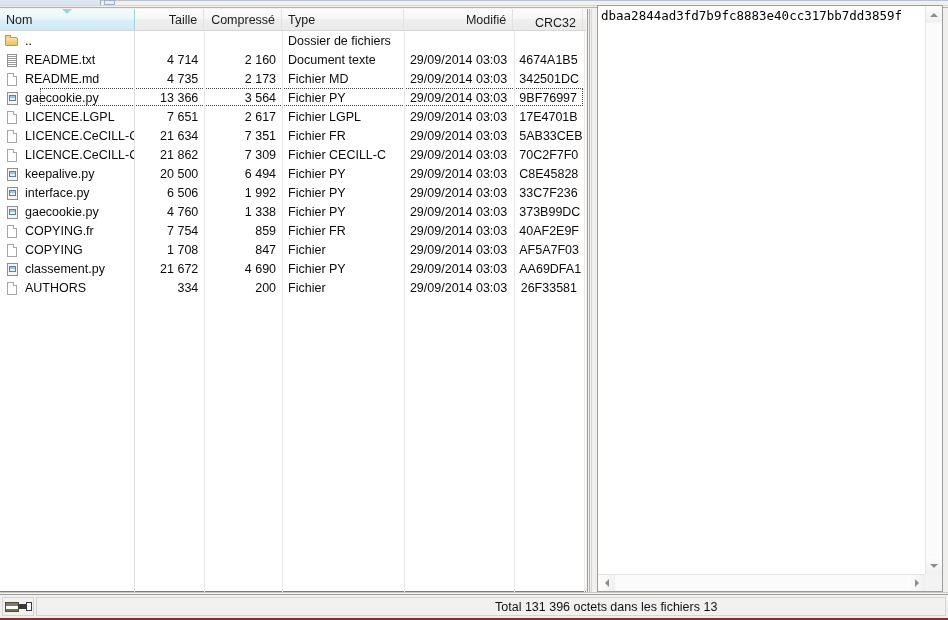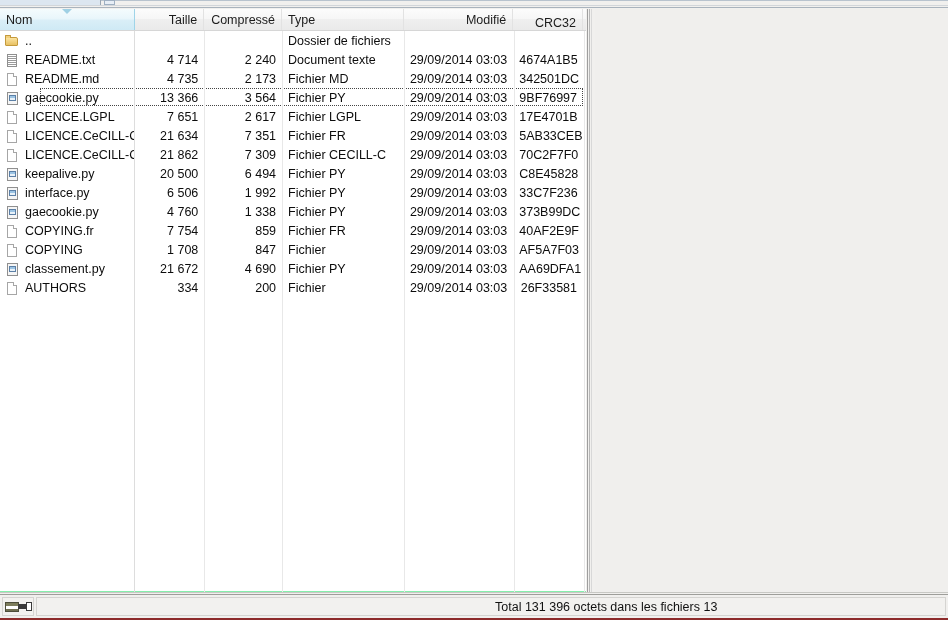--- a/index.html
+++ b/index.html
@@ -55,21 +55,21 @@
     border: 1px solid #9fb0c2;
     box-sizing: border-box;
   }
 
   
   .filelist {
     position: absolute;
     left: 0; top: 9px;
     width: 595px;
     height: 583px;
-    background: #86efac;
+    background: #8b5cf6;
     overflow: hidden;
   }
 
   .header-row {
     position: relative;
     height: 22px;
     background: linear-gradient(to bottom, #fcfcfc 0%, #f6f6f6 48%, #efefef 50%, #eaeaea 100%);
     border-bottom: 1px solid #d6d6d6;
     box-sizing: border-box;
     display: flex;
@@ -468,21 +468,21 @@
           <div class="cell w-mod num"></div>
           <div class="cell w-crc num"></div>
           <div class="cell w-pad"></div>
         </div>
         <div class="row">
           <div class="cell w-name name">
             <span class="ficon text"></span>
             <span>README.txt</span>
           </div>
           <div class="cell w-size num">4 714</div>
-          <div class="cell w-comp num">2 240</div>
+          <div class="cell w-comp num">2 160</div>
           <div class="cell w-type">Document texte</div>
           <div class="cell w-mod num">29/09/2014 03:03</div>
           <div class="cell w-crc num">4674A1B5</div>
           <div class="cell w-pad"></div>
         </div>
         <div class="row">
           <div class="cell w-name name">
             <span class="ficon doc"></span>
             <span>README.md</span>
           </div>
@@ -634,20 +634,47 @@
     <div class="col-sep" style="left:514px;"></div>
     <div class="col-sep" style="left:584px;"></div>
   </div>
 
   <div class="splitter">
     <div class="s1"></div>
       <div class="s2"></div>
       <div class="s3"></div>
   </div>
 
+  <div class="textpanel">
+    <div class="textpanel-inner">
+      <div class="hexline">dbaa2844ad3fd7b9fc8883e40cc317bb7dd3859f</div>
+    </div>
+
+    <div class="vscroll">
+      <div class="btn up">
+        <span class="arr-up"></span>
+      </div>
+      <div class="track"></div>
+      <div class="btn down">
+        <span class="arr-down"></span>
+      </div>
+    </div>
+
+    <div class="hscroll">
+      <div class="btn left">
+        <span class="arr-left"></span>
+      </div>
+      <div class="track"></div>
+      <div class="btn right">
+        <span class="arr-right"></span>
+      </div>
+    </div>
+
+    <div class="corner-box"></div>
+  </div>
 
   <div class="statusbar">
     <div class="sb-line-top"></div>
     <div class="sb-line-top2"></div>
 
     <div class="sb-pane icons">
       <span class="sbicon disk"></span>
       <span class="sbicon key"></span>
     </div>
 

